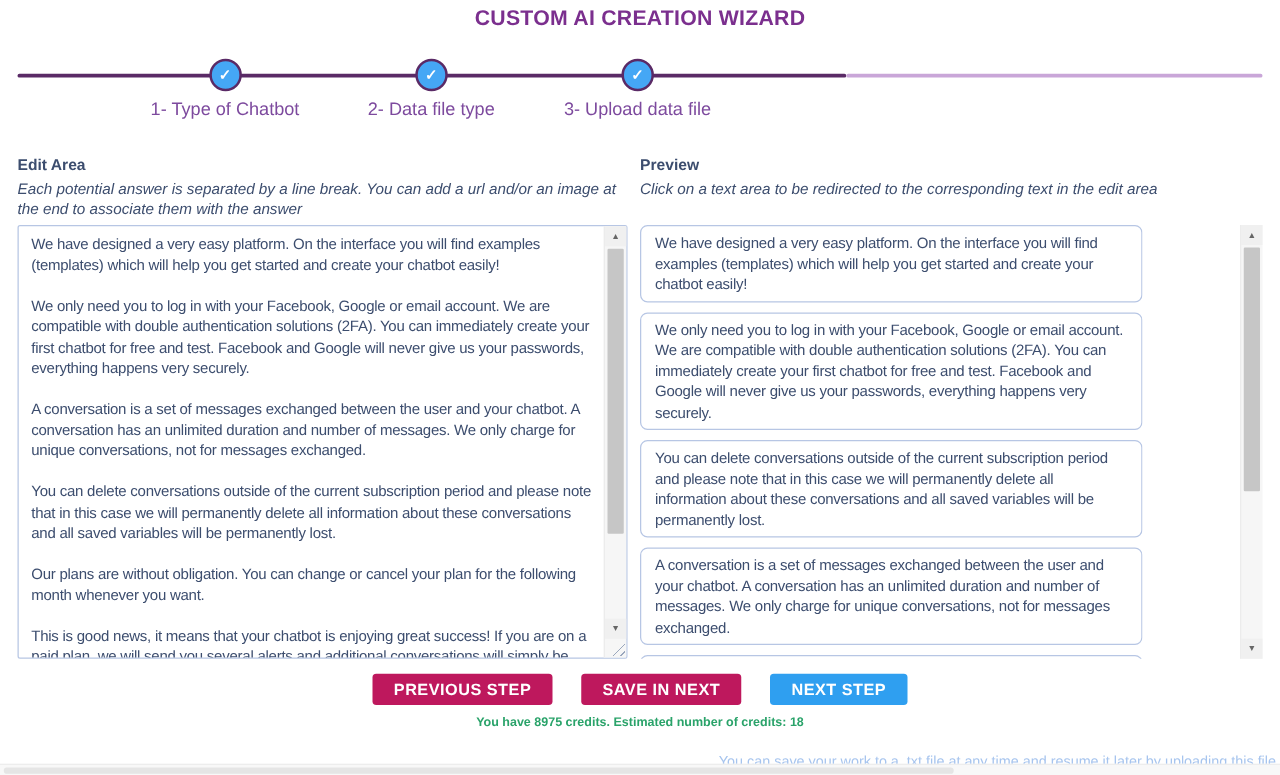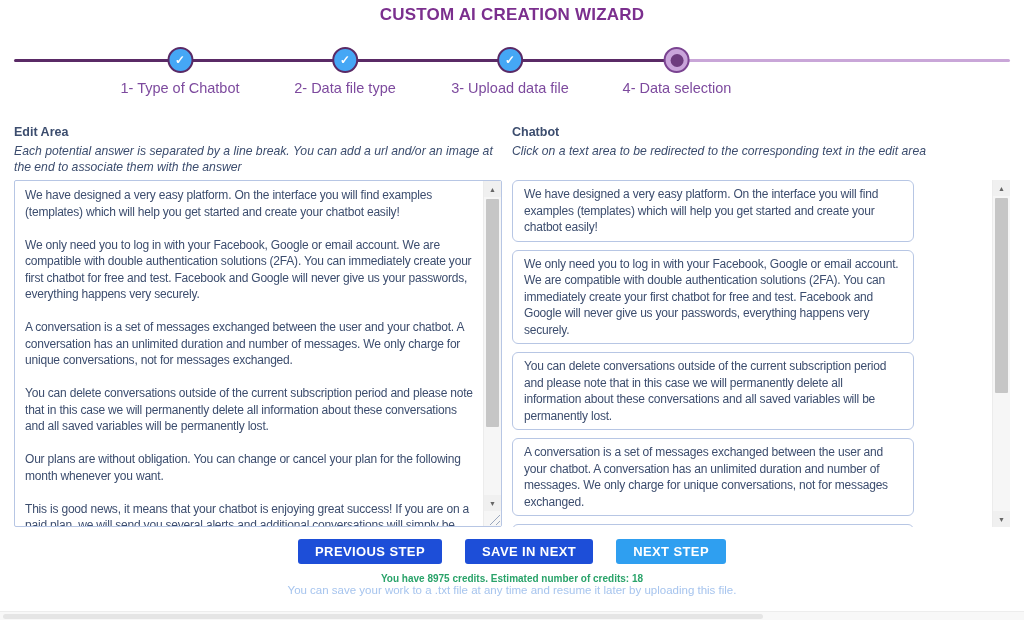--- a/index.html
+++ b/index.html
@@ -51,24 +51,24 @@
   
   .preview-wrap{height:347px;display:flex;}
   .plist{width:402px;flex:none;display:flex;flex-direction:column;gap:8px;overflow:hidden;}
   .pbox{border:1px solid #b7c6e4;border-radius:6px;padding:5px 11px;flex:none;
     font-size:12px;line-height:16.5px;letter-spacing:-.2px;color:#3c4d6e;background:#fff;cursor:pointer;}
   .pspacer{flex:1;}
   
   .btn-row{display:flex;justify-content:center;gap:23px;margin-top:12px;}
   .btn{height:25px;padding:0 17px;border:none;border-radius:3px;color:#fff;cursor:pointer;
     font-family:"Liberation Sans", sans-serif;font-size:13px;font-weight:bold;letter-spacing:.4px;}
-  .btn.light{background:#1d4ed8;}
+  .btn.light{background:#be185d;}
   .btn.primary{background:#2f9ff0;}
   .credits{text-align:center;color:#2aa36a;font-size:10px;font-weight:bold;margin-top:9px;}
-  .hint{text-align:center;color:#a6c4ee;font-size:11.5px;margin-top:0;}
+  .hint{text-align:right;color:#a6c4ee;font-size:11.5px;margin-top:20px;}
   .hbar{position:absolute;left:0;right:0;bottom:0;height:8px;background:#f8f8f8;border-top:1px solid #ededed;}
   .hthumb{position:absolute;left:3px;bottom:1px;height:5px;width:760px;background:#e5e5e5;border-radius:3px;}
 </style>
 </head>
 <body>
 
 <div class="title">CUSTOM AI CREATION WIZARD</div>
 
 <div class="stepper">
   <div class="sline dark"></div>
@@ -88,26 +88,20 @@
     <div class="slabel">2- Data file type</div>
   </div>
 
   <div class="step done" style="left:510px">
     <div class="circle">
       <span>✓</span>
     </div>
     <div class="slabel">3- Upload data file</div>
   </div>
 
-  <div class="step current" style="left:677px">
-    <div class="circle">
-      <span class="dot"></span>
-    </div>
-    <div class="slabel">4- Data selection</div>
-  </div>
 
 </div>
 
 <div class="cols">
 
   <section class="col left">
     <div class="head">Edit Area</div>
     <div class="sub">Each potential answer is separated by a line break. You can add a url and/or an image at the end to associate them with the answer</div>
     <div class="edit-box">
       <textarea spellcheck="false" style="">We have designed a very easy platform. On the interface you will find examples (templates) which will help you get started and create your chatbot easily!
@@ -124,21 +118,21 @@
       <div class="vscroll">
         <div class="varrow up">▲</div>
         <div class="vthumb" style="top:18px;height:228px;"></div>
         <div class="varrow down lifted">▼</div>
       </div>
       <div class="grip"></div>
     </div>
   </section>
 
   <section class="col right">
-    <div class="head">Chatbot</div>
+    <div class="head">Preview</div>
     <div class="sub">Click on a text area to be redirected to the corresponding text in the edit area</div>
     <div class="preview-wrap">
       <div class="plist">
         <div class="pbox">We have designed a very easy platform. On the interface you will find examples (templates) which will help you get started and create your chatbot easily!</div>
         <div class="pbox">We only need you to log in with your Facebook, Google or email account. We are compatible with double authentication solutions (2FA). You can immediately create your first chatbot for free and test. Facebook and Google will never give us your passwords, everything happens very securely.</div>
         <div class="pbox">You can delete conversations outside of the current subscription period and please note that in this case we will permanently delete all information about these conversations and all saved variables will be permanently lost.</div>
         <div class="pbox">A conversation is a set of messages exchanged between the user and your chatbot. A conversation has an unlimited duration and number of messages. We only charge for unique conversations, not for messages exchanged.</div>
         <div class="pbox">Our plans are without obligation. You can change or cancel your plan for the following month whenever you want.</div>
 
       </div>

